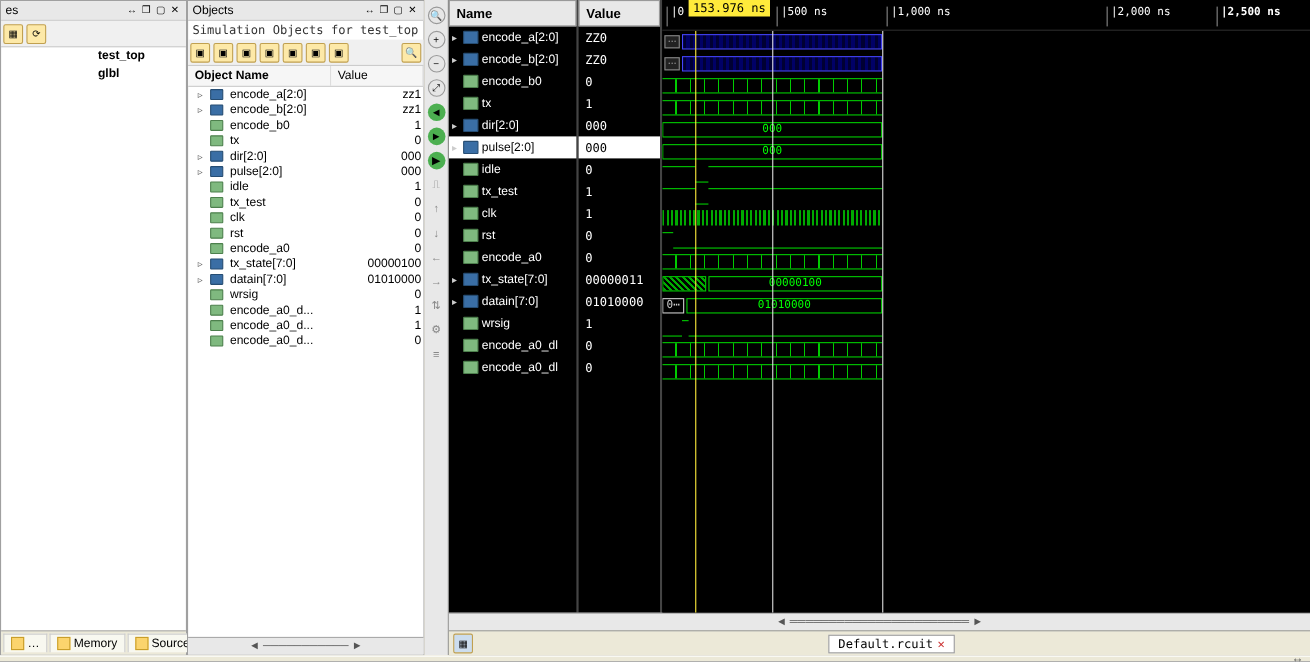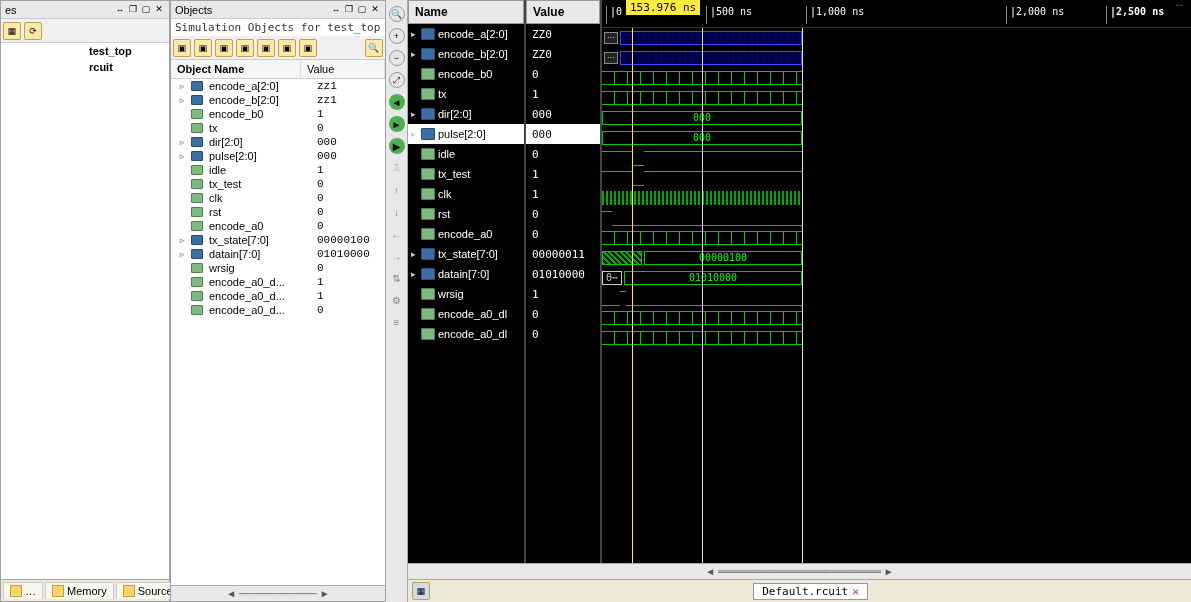--- a/index.html
+++ b/index.html
@@ -1,17 +1,17 @@
 <!DOCTYPE html>
 <html><head>
   <meta charset="utf-8">
   <style>
     * { box-sizing: border-box; margin: 0; padding: 0; }
     body { font-family: "Segoe UI", Tahoma, sans-serif; font-size: 11px; background: #ece9d8; overflow: hidden; width: 1191px; height: 602px; }
-    .app { display: flex; height: 602px; }
+    .app { display: flex; flex-direction: column; height: 602px; }
     .main-row { display: flex; flex: 1; overflow: hidden; }
     
     
     .panel { background: #fff; border: 1px solid #a0a0a0; display: flex; flex-direction: column; }
     .panel-header { background: #e8e8e8; border-bottom: 1px solid #ccc; padding: 2px 4px; display: flex; justify-content: space-between; align-items: center; height: 18px; font-size: 11px; }
     .panel-header-controls { display: flex; gap: 1px; }
     .hdr-btn { width: 12px; height: 12px; font-size: 9px; text-align: center; line-height: 10px; cursor: pointer; }
     .toolbar-row { background: #f0f0f0; border-bottom: 1px solid #ccc; padding: 2px; display: flex; gap: 3px; height: 24px; align-items: center;}
     .tb-icon { width: 18px; height: 18px; background: #fde9a8; border: 1px solid #c0a050; border-radius: 2px; cursor: pointer; display:inline-flex; align-items:center; justify-content:center; font-size:9px; }
     .sim-label { font-family: monospace; font-size: 11px; padding: 2px 4px; color: #333; }
@@ -28,21 +28,21 @@
     .panel-objects { width: 216px; }
     .obj-table { flex:1; overflow:auto; }
     .obj-table .col-headers div:first-child { width: 130px; font-weight: bold;}
     .obj-row { display:flex; align-items:center; padding: 1px 2px; }
     .obj-exp { width:10px; text-align:center; color:#666; font-size:9px; cursor:pointer; margin-left:4px;}
     .obj-exp.none { visibility:hidden; }
     .obj-icon { width:14px; height:12px; margin: 0 3px; display:inline-flex; align-items:center; justify-content:center; }
     .sig-bus { background:#3a6ea5; border:1px solid #264d73; border-radius:1px; width:12px; height:10px;}
     .sig-wire { background:#7fb97f; border:1px solid #4d804d; border-radius:1px; width:12px; height:10px;}
     .obj-name { flex:1; font-size:11px; padding-left:2px; white-space:nowrap; overflow:hidden;}
-    .obj-val { width:70px; font-family:Liberation Mono, monospace; font-size:11px; padding-left:4px;}
+    .obj-val { width:70px; font-family:Liberation Sans, sans-serif; font-size:11px; padding-left:4px;text-align:right;}
 
     
     .bottom-tabs { display:flex; align-items:center; background:#ece9d8; border-top:1px solid #aaa; height:22px; padding:0 2px; gap:2px;}
     .tab-btn { background:#f8f8f0; border:1px solid #ccc; border-bottom:none; padding:2px 6px; font-size:11px; display:flex; align-items:center; gap:3px; cursor:pointer;}
     .tab-icon { width:12px; height:12px; background:#fbd46d; border:1px solid #c99e2a; }
 
     
     .wave-area { flex:1; display:flex; background:#ece9d8; overflow:hidden;}
     .wave-vtoolbar { width:22px; background:#e8e8e8; border-right:1px solid #aaa; display:flex; flex-direction:column; align-items:center; padding-top:6px; gap:6px;}
     .vt-btn { width:16px; height:16px; border-radius:8px; cursor:pointer; font-size:10px; display:flex; align-items:center; justify-content:center;}
@@ -112,21 +112,21 @@
         <span class="tb-icon">▦</span>
         <span class="tb-icon">⟳</span>
       </div>
       <div class="inst-body" id="inst-body">
           <div class="inst-row">
             <div style="width:82px"></div>
             <div>test_top</div>
           </div>
           <div class="inst-row">
             <div style="width:82px"></div>
-            <div>rcuit</div>
+            <div>glbl</div>
           </div>
         </div>
       <div class="bottom-tabs">
         <span class="tab-btn"><span class="tab-icon"></span>…</span>
         <span class="tab-btn">
             <span class="tab-icon"></span>
             <span>Memory</span>
           </span>
         <span class="tab-btn">
             <span class="tab-icon"></span>

